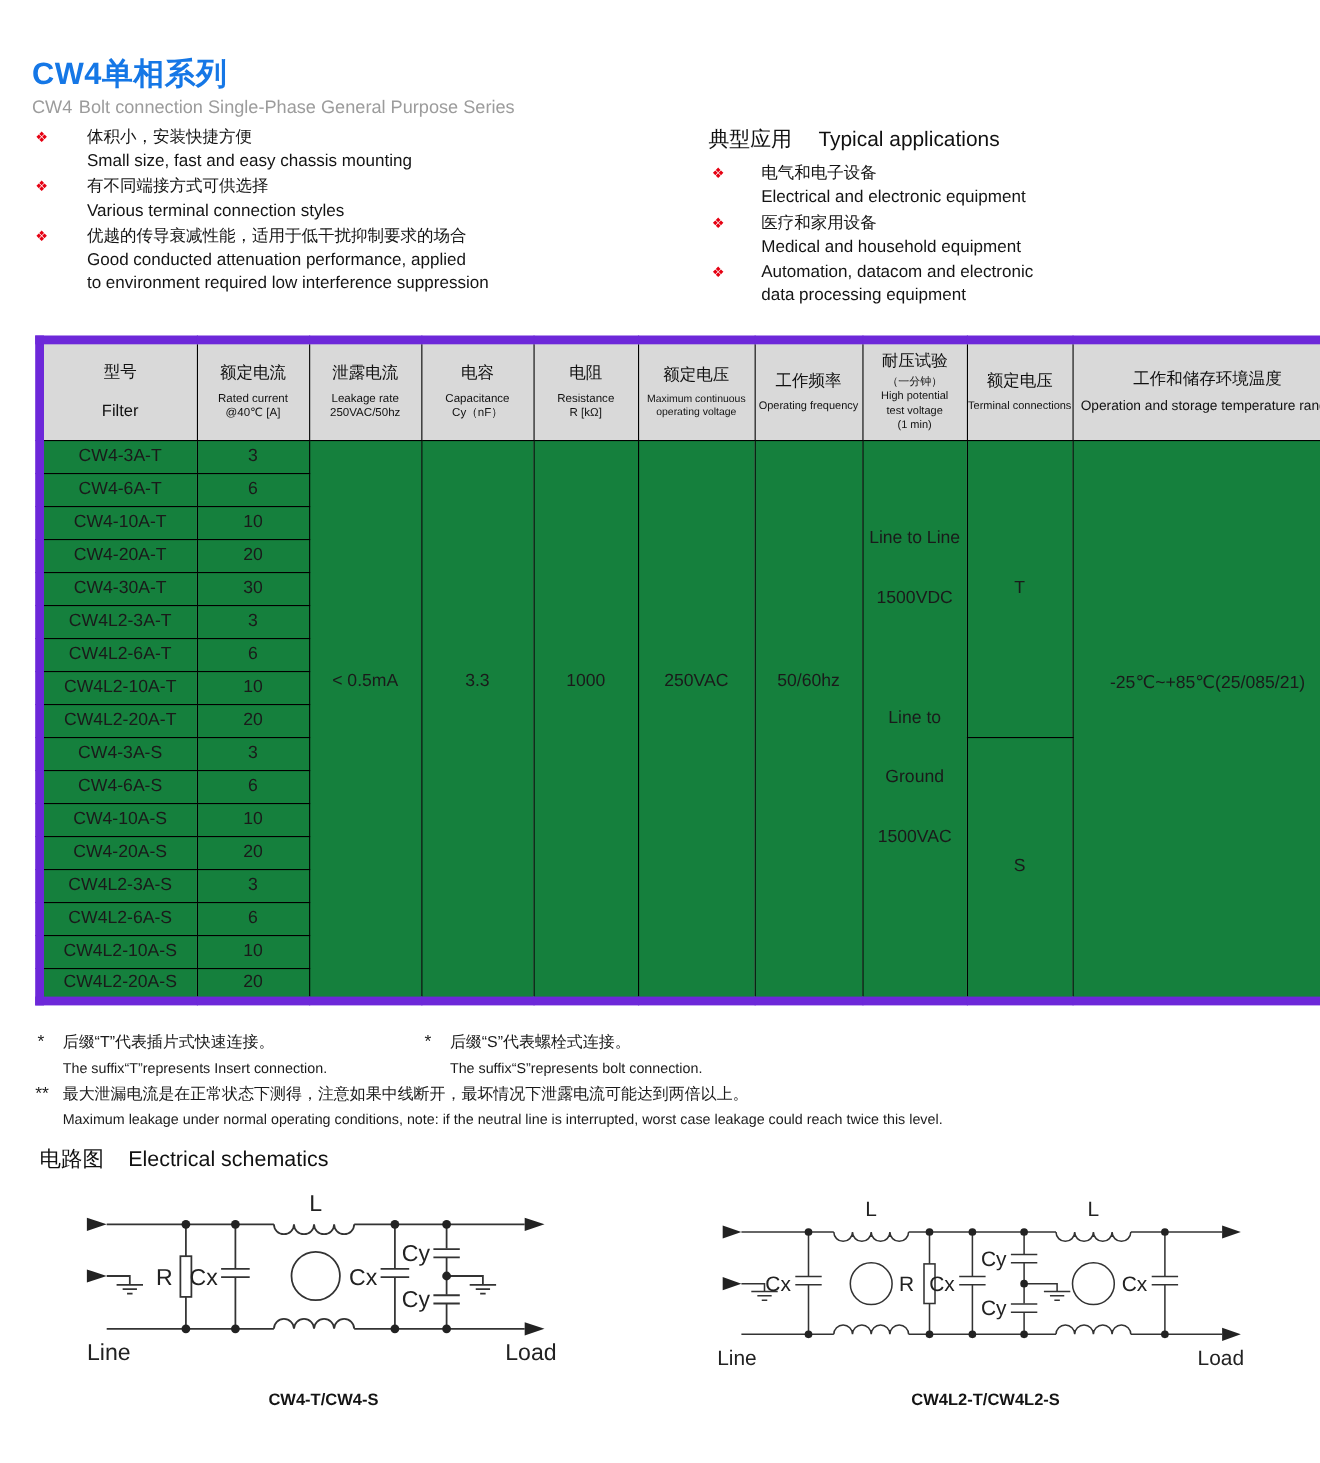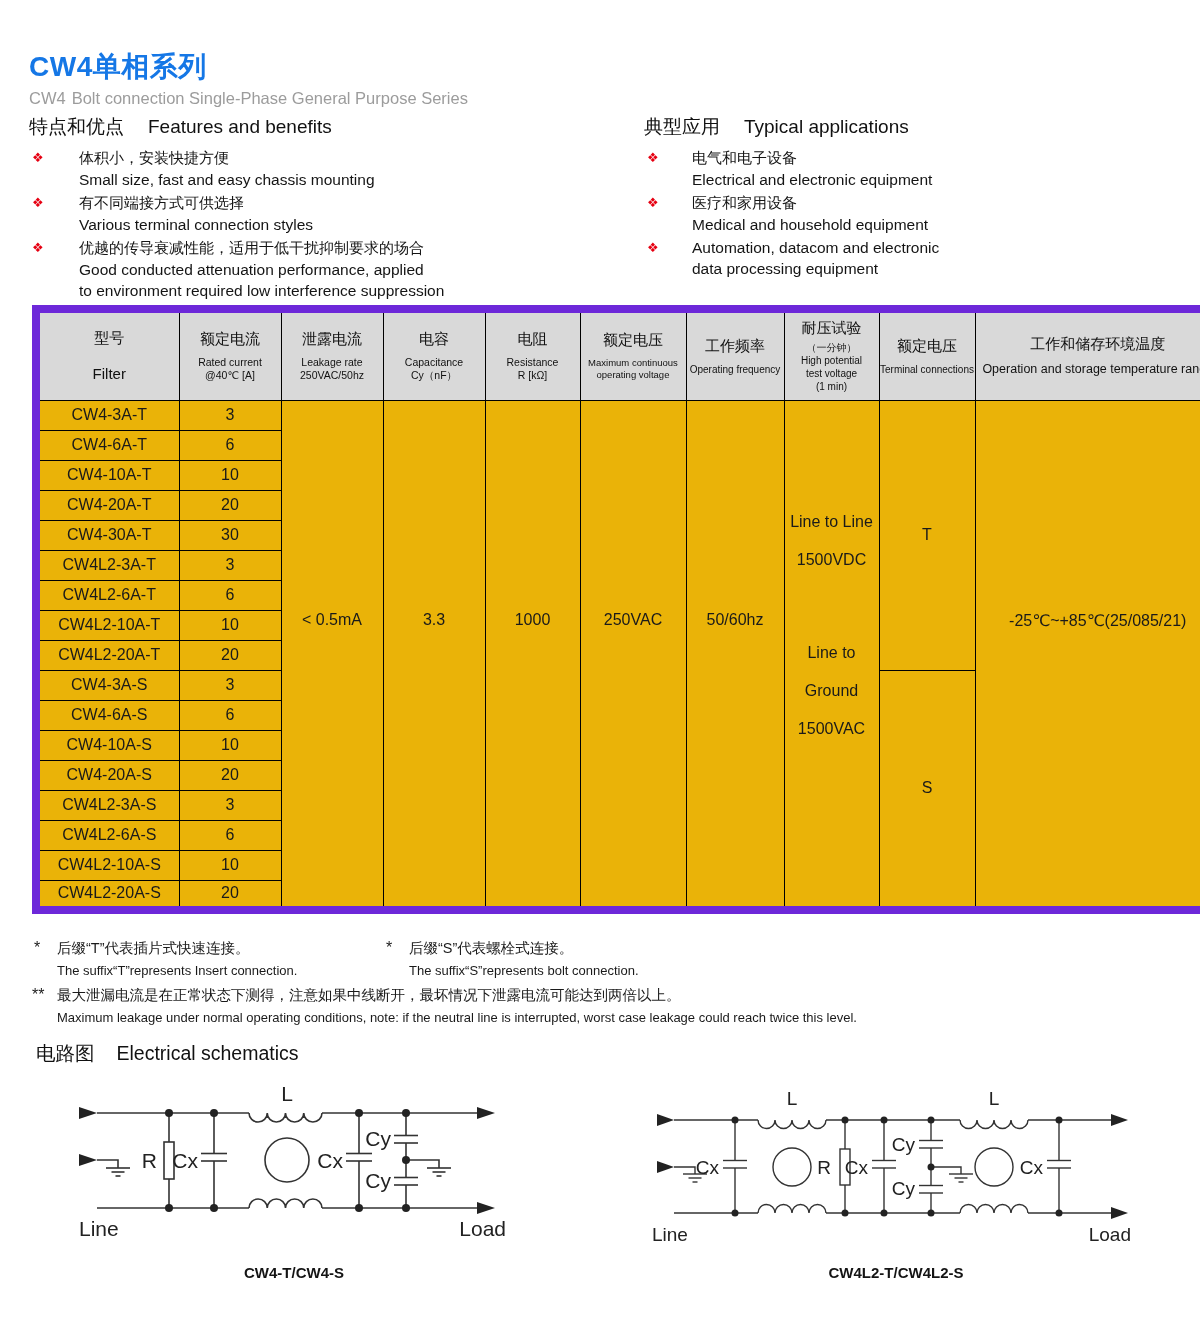--- a/index.html
+++ b/index.html
@@ -31,23 +31,23 @@
   .spec-table th { background:#d9d9d9; height:91px; font-weight:normal; }
   .hcell { display:flex; flex-direction:column; align-items:center; justify-content:center; height:100%; gap:7px; }
   .c0 .hcell { gap:16px; }
   .c7 .hcell { gap:3px; }
   .col-zh { font-size:15px; color:#111; }
   .col-en { font-size:10.5px; line-height:1.3; color:#111; white-space:pre-line; }
   .c0 .col-en { font-size:15px; }
   .c5 .col-en { font-size:9.5px; }
   .c6 .col-en, .c7 .col-en, .c8 .col-en { font-size:10px; }
   .c9 .col-en { font-size:12.5px;text-align:center; }
-  .spec-table td { height:30px; font-size:16px; vertical-align:middle; background:#eab308; }
+  .spec-table td { height:30px; font-size:16px; vertical-align:middle; background:#15803d; }
   .shift { position:relative; top:-33px; display:inline-block; }
-  .hipot-inner { position:relative; top:-28px; line-height:38px; white-space:pre-line; font-size:16px; }
+  .hipot-inner { position:relative; top:-28px; line-height:54px; white-space:pre-line; font-size:16px; }
   .hipot-inner .g2 { margin-top:55px; }
   
   .fn { position:absolute; display:grid; grid-template-columns:23px auto; }
   #fn-t { left:10px; top:937px; }
   #fn-s { left:362px; top:937px; }
   #fn-leak { left:8px; top:984px; grid-template-columns:25px auto; }
   .fn-marker { font-size:16px; line-height:22px; }
   .fn-zh { font-size:14.5px; line-height:22px; }
   .fn-en { grid-column:2; font-size:13px; line-height:23px; }
   
@@ -68,24 +68,20 @@
 
   <div id="header">
     <div class="title">CW4单相系列</div>
     <div class="subtitle">
       <span>CW4</span>
       <span>Bolt connection Single-Phase General Purpose Series</span>
     </div>
   </div>
 
   <div id="features" class="section">
-    <div class="section-heading">
-      <span class="sh-zh">特点和优点</span>
-      <span class="sh-en">Features and benefits</span>
-    </div>
     <div class="bullet">
       <span class="diamond">❖</span>
       <span class="bullet-zh">体积小，安装快捷方便</span>
       <span class="bullet-en">Small size, fast and easy chassis mounting</span>
     </div>
     <div class="bullet">
       <span class="diamond">❖</span>
       <span class="bullet-zh">有不同端接方式可供选择</span>
       <span class="bullet-en">Various terminal connection styles</span>
     </div>

